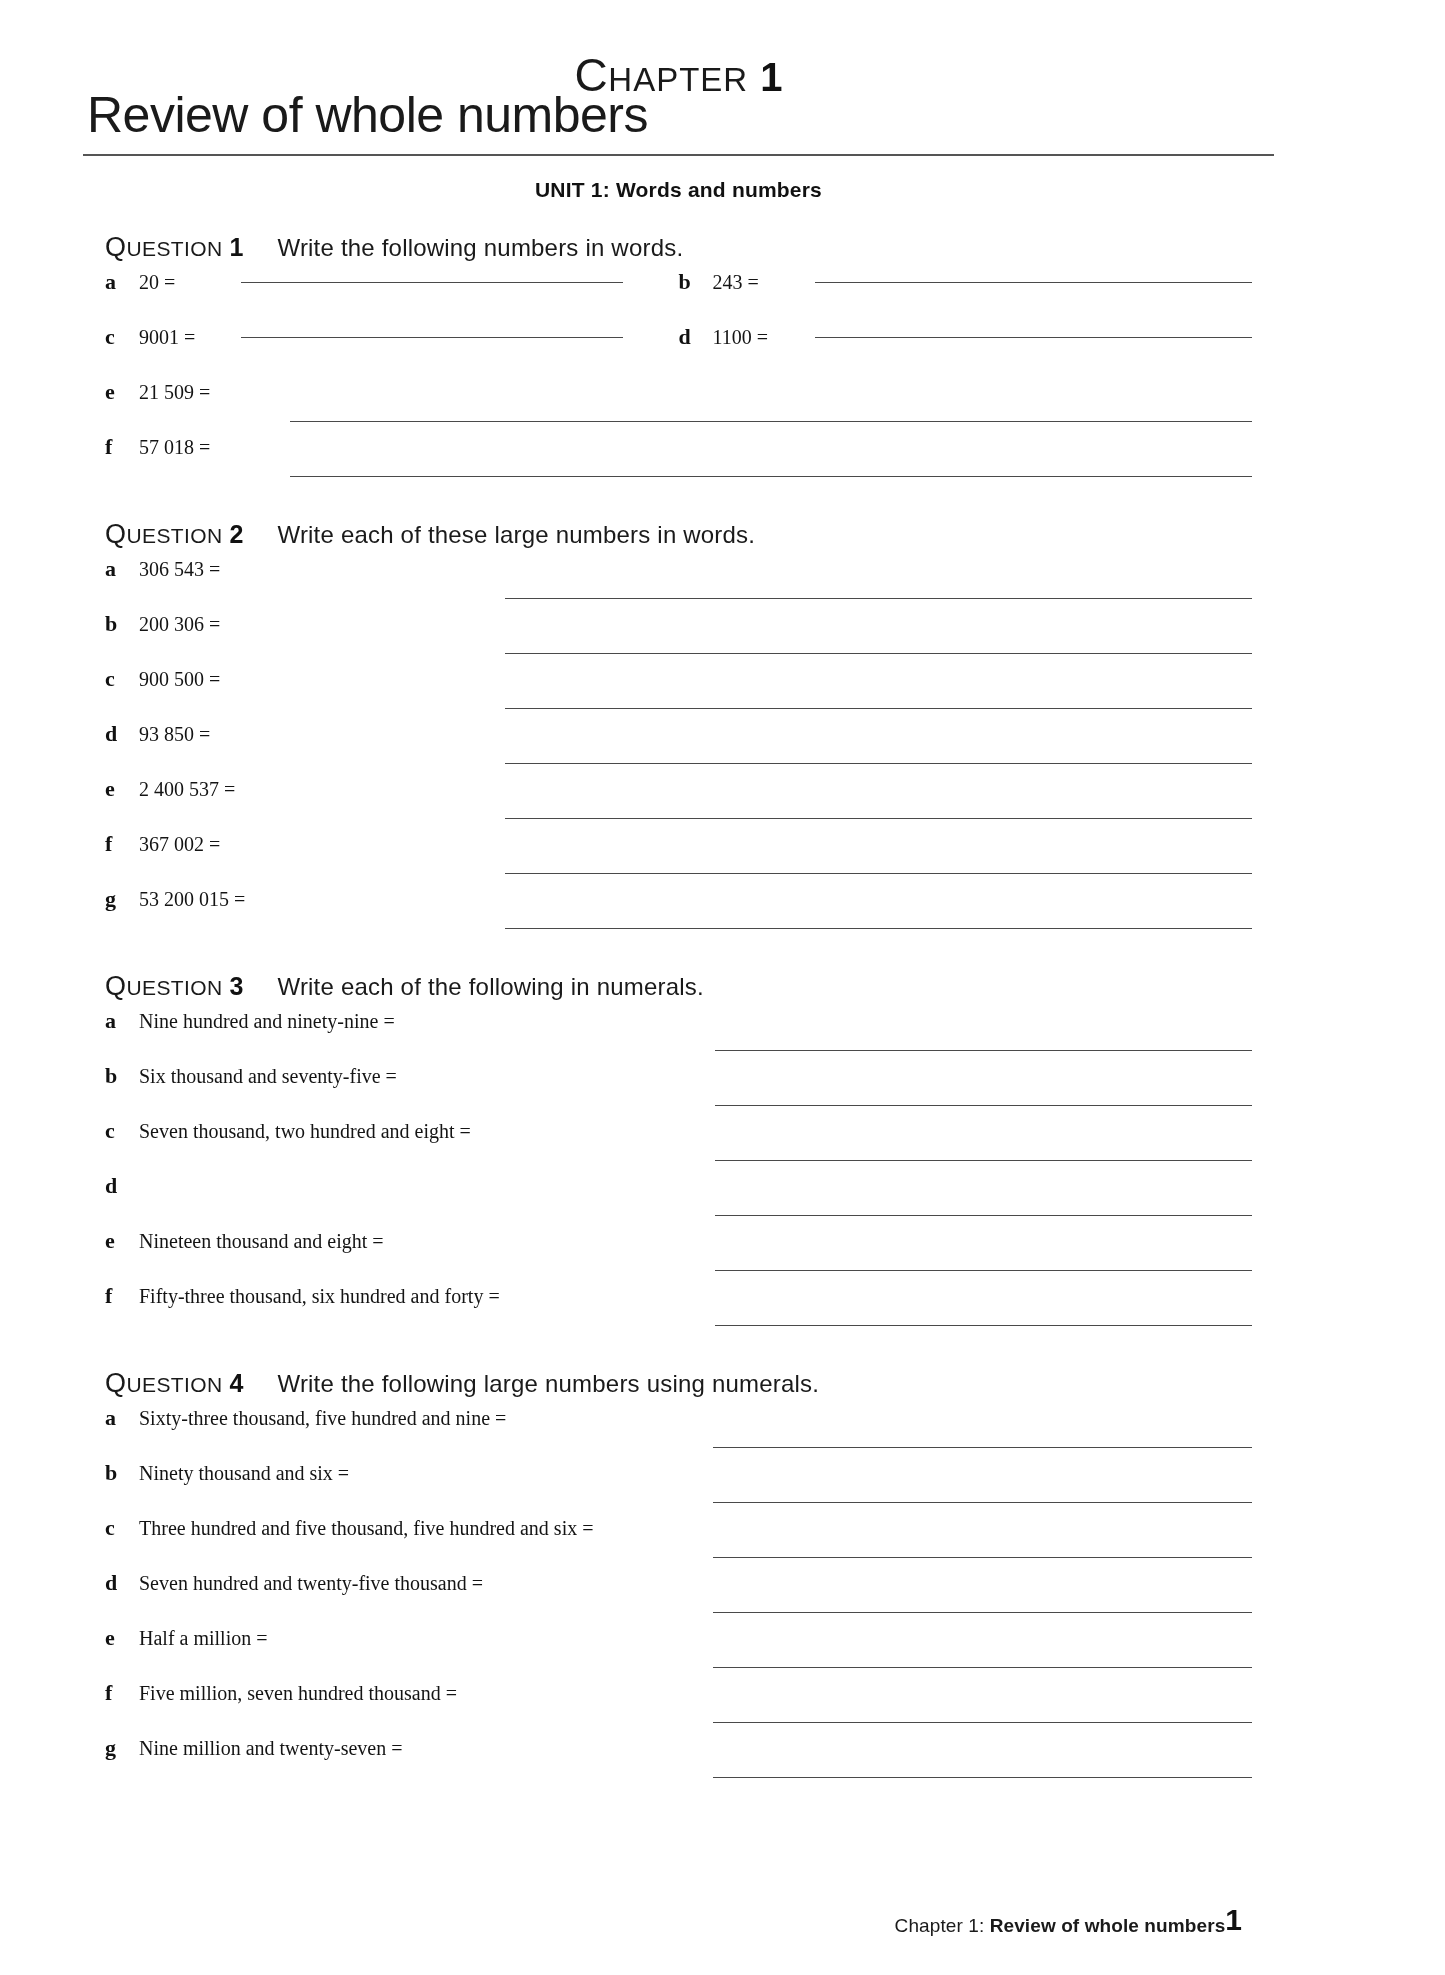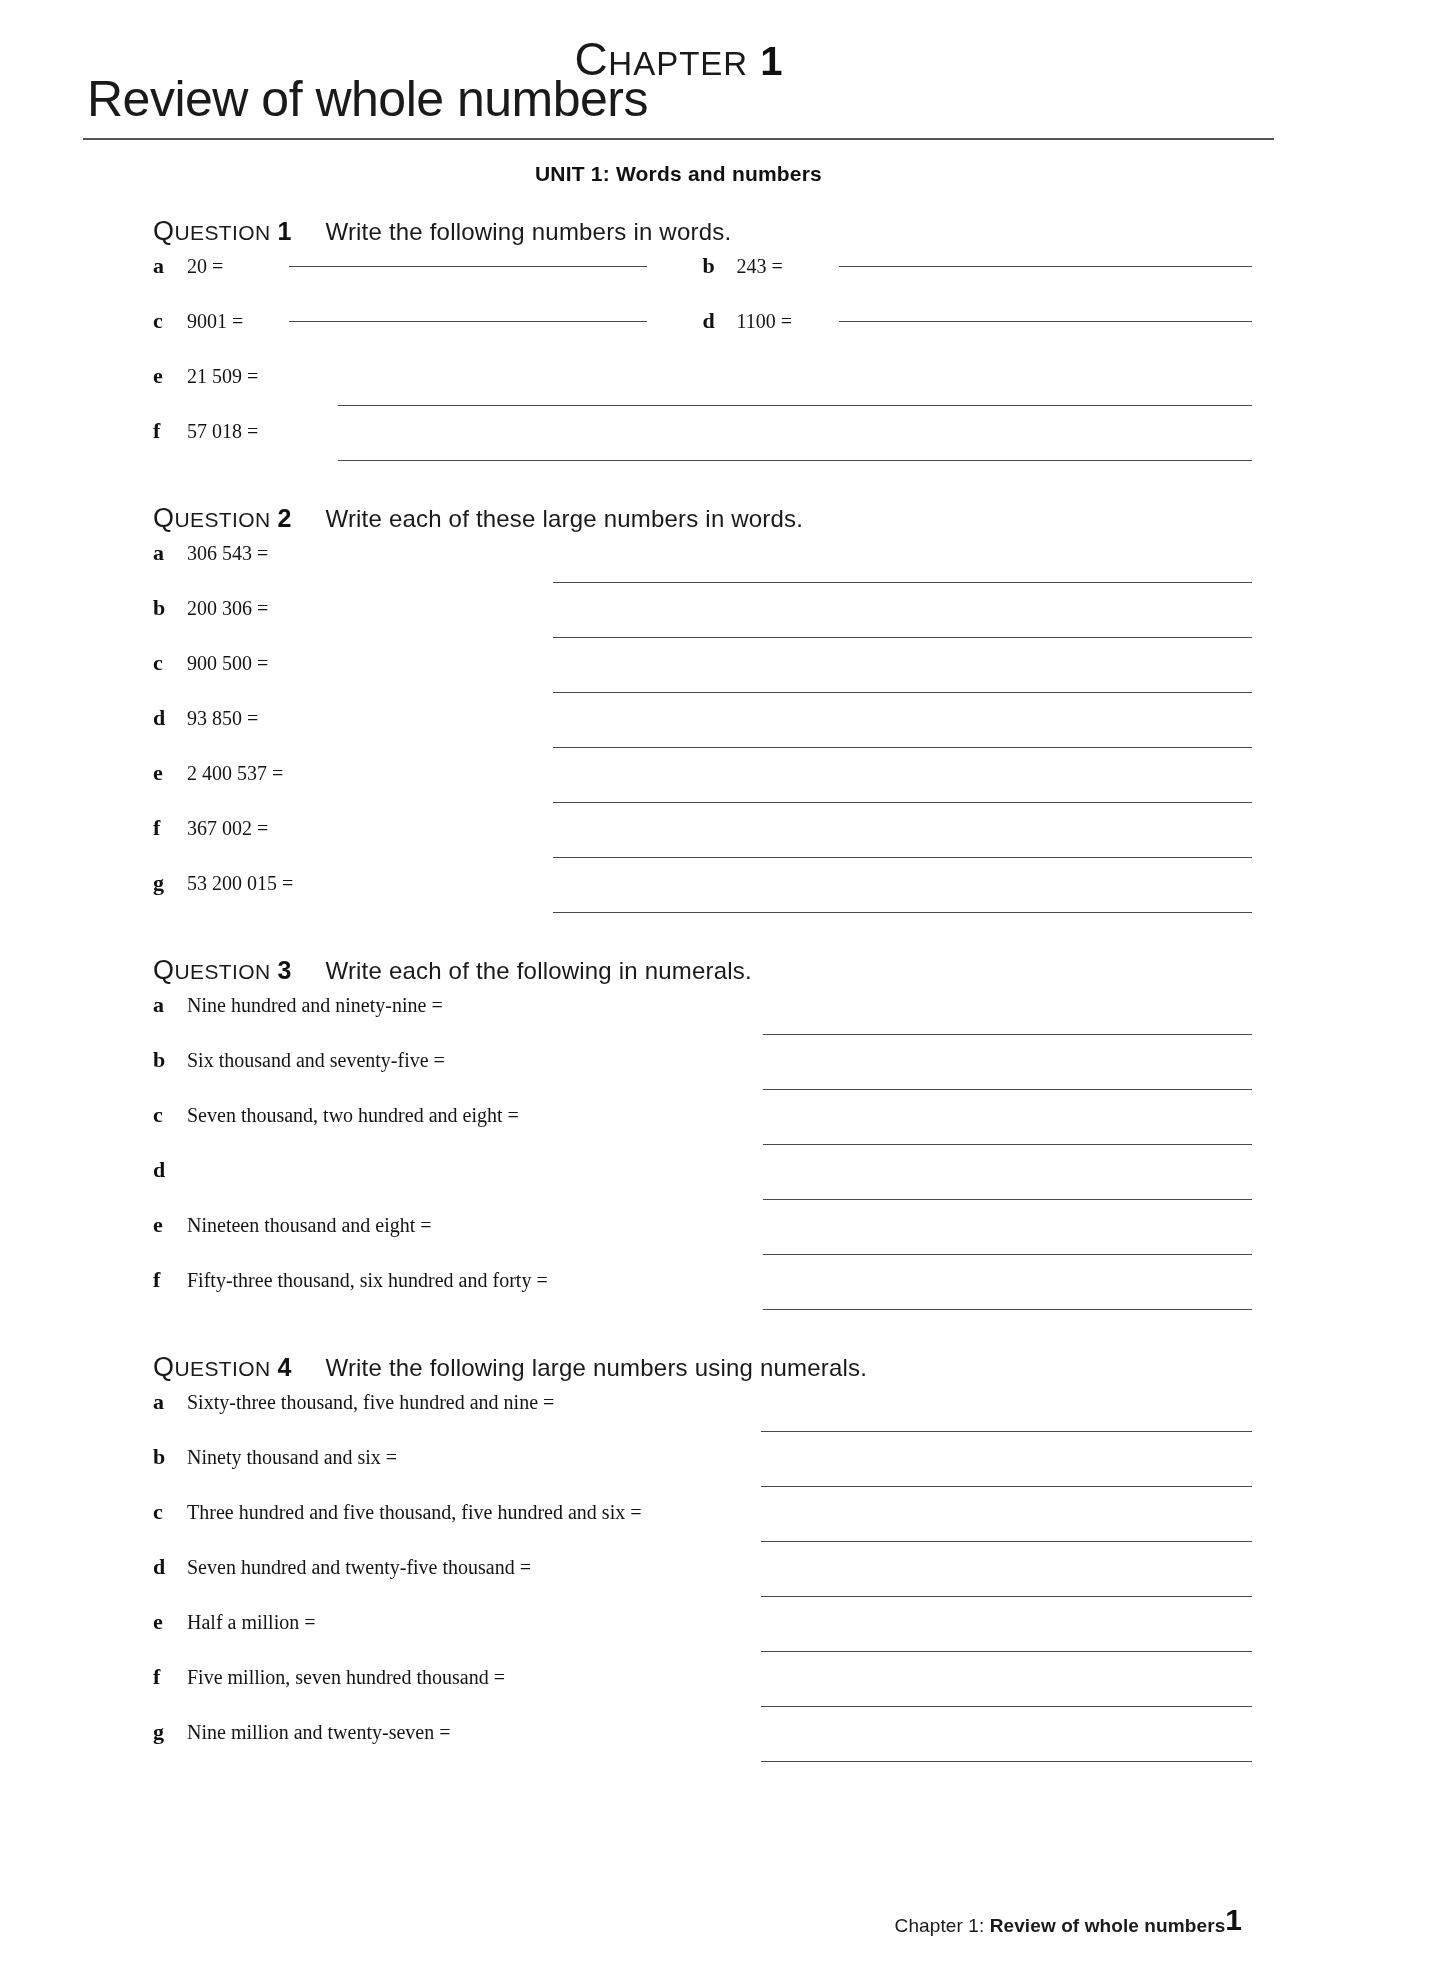--- a/index.html
+++ b/index.html
@@ -14,21 +14,21 @@
     color: #111111;
     position: relative;
     overflow: hidden;
   }
   .page {
     position: absolute;
     left: 0; top: 0;
     width: 1357px;
     height: 1975px;
     box-sizing: border-box;
-    padding: 0 105px 0 105px;
+    padding: 16px 105px 0 105px;
   }
 
   
   .masthead {
     position: relative;
     height: 110px;
     margin-top: 32px;
   }
   .chapter-line {
     position: absolute;
@@ -83,21 +83,20 @@
     font-family: "Liberation Sans", sans-serif;
     font-weight: bold;
     font-size: 21px;
     letter-spacing: 0.2px;
     color: #111;
   }
 
   
   .question-block {
     margin-top: 30px;
-    margin-left: 48px;
   }
   .q-header {
     display: flex;
     align-items: baseline;
     margin-bottom: 6px;
   }
   .q-label {
     font-family: "Liberation Sans", sans-serif;
     font-weight: 300;
     font-size: 21px;

